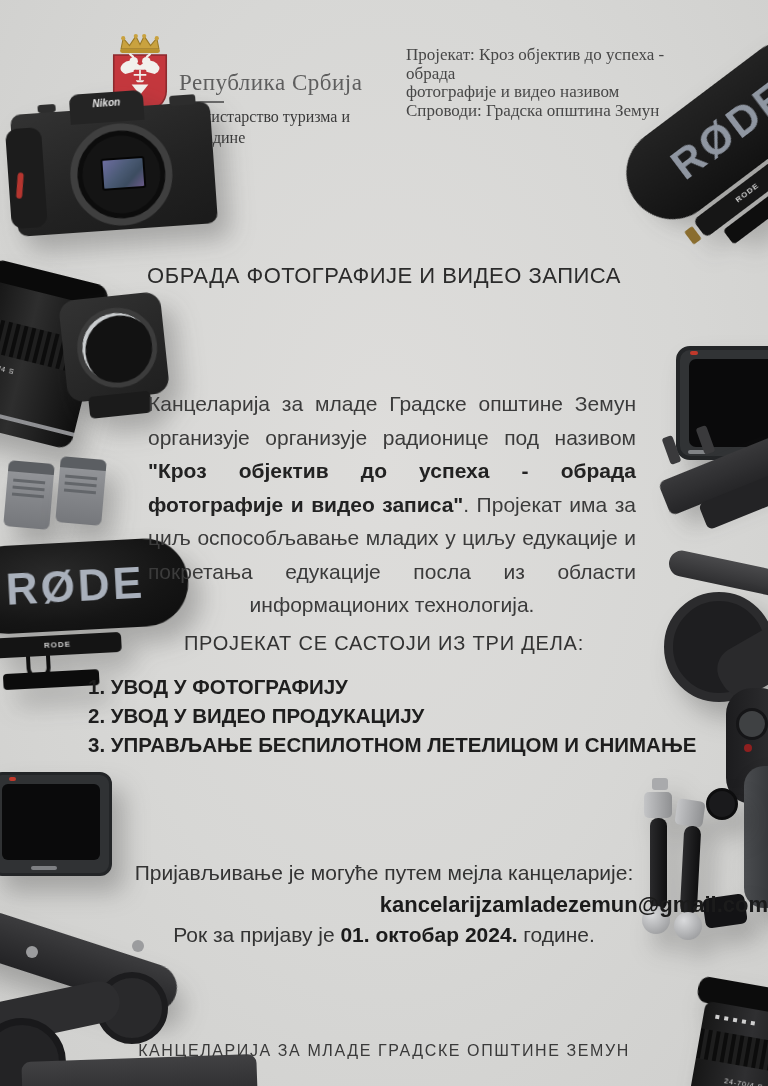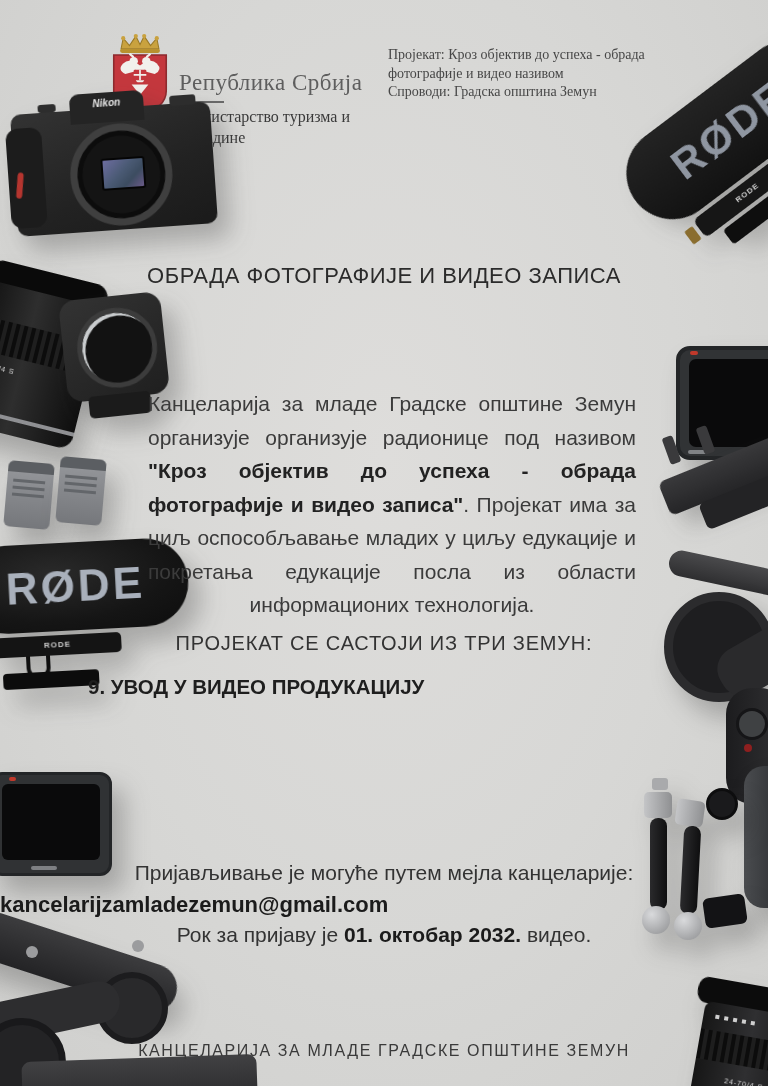--- a/index.html
+++ b/index.html
@@ -7,32 +7,32 @@
   #poster{position:relative;width:768px;height:1086px;overflow:hidden;
           background:radial-gradient(ellipse at 50% 42%, #dedddb 0%, #d7d7d5 55%, #cfcfcd 100%);}
   .abs{position:absolute;}
   .serif{font-family:"Liberation Serif","DejaVu Serif",serif;}
 
   
   #coa{left:108px;top:34px;width:64px;height:84px;}
   #country{left:179px;top:70px;font-size:23px;color:#5e5e5e;letter-spacing:.5px;}
   #country-rule{left:180px;top:101px;width:44px;height:2px;background:#6a6a6a;}
   #ministry{left:180px;top:106px;font-size:16px;line-height:21px;color:#3a3a3a;width:200px;}
-  #projinfo{left:388px;top:46px;font-size:14px;line-height:18.5px;color:#474747;width:260px;}
+  #projinfo{left:406px;top:46px;font-size:17px;line-height:18.5px;color:#474747;width:260px;}
 
   
   #title{left:0;top:224px;width:768px;text-align:center;font-size:35px;font-weight:800;color:#1d1d1d;letter-spacing:.5px;}
   #subtitle{left:0;top:263px;width:768px;text-align:center;font-size:22px;font-weight:400;color:#2b2b2b;letter-spacing:.5px;}
   #intro{left:148px;top:366px;width:488px;font-size:21px;line-height:33.5px;color:#3b3b3b;
          text-align:justify;text-align-last:center;}
   #intro .b{font-weight:700;color:#222;}
   #parts-heading{left:0;top:632px;width:768px;text-align:center;font-size:20px;color:#333;letter-spacing:.8px;}
   #parts-list{left:88px;top:672px;font-size:20.5px;font-weight:700;line-height:29px;color:#1e1e1e;}
   #contact-line{left:0;top:861px;width:768px;text-align:center;font-size:21px;color:#333;}
-  #email{left:0;top:892px;width:768px;text-align:left;font-size:22px;font-weight:700;color:#1b1b1b;}
+  #email{left:0;top:892px;width:768px;text-align:right;font-size:22px;font-weight:700;color:#1b1b1b;}
   #deadline{left:0;top:923px;width:768px;text-align:center;font-size:21px;color:#333;}
   #deadline .b{font-weight:700;color:#1b1b1b;}
   #footer{left:0;top:1042px;width:768px;text-align:center;font-size:16px;color:#3a3a3a;letter-spacing:1.6px;}
 
   
   .shadowed{filter:drop-shadow(12px 16px 12px rgba(40,40,40,.28));}
 
   
   #cam-tl{left:14px;top:108px;width:200px;height:122px;transform:rotate(-4deg);}
   .cam-body{position:absolute;inset:0;background:linear-gradient(160deg,#333,#222 60%,#1a1a1a);border-radius:10px;}
@@ -298,24 +298,26 @@
     <div class="barrel"></div>
     <div class="dots"></div>
     <div class="grip"></div>
     <div class="mark">24-70/4 S</div>
   </div>
 
   <div id="subtitle" class="abs">ОБРАДА ФОТОГРАФИЈЕ И ВИДЕО ЗАПИСА</div>
 
   <p id="intro" class="abs"><span>Канцеларија за младе Градске општине Земун организује организује радионице под називом </span><span class="b">"Кроз објектив до успеха - обрада фотографије и видео записа"</span><span>. Пројекат има за циљ оспособљавање младих у циљу едукације и покретања едукације посла из области информационих технологија.</span></p>
 
-  <div id="parts-heading" class="abs">ПРОЈЕКАТ СЕ САСТОЈИ ИЗ ТРИ ЗЕМУН:</div>
+  <div id="parts-heading" class="abs">ПРОЈЕКАТ СЕ САСТОЈИ ИЗ ТРИ ДЕЛА:</div>
   <div id="parts-list" class="abs">
-    <div>9. УВОД У ВИДЕО ПРОДУКАЦИЈУ</div>
+    <div>1. УВОД У ФОТОГРАФИЈУ</div>
+    <div>2. УВОД У ВИДЕО ПРОДУКАЦИЈУ</div>
+    <div>3. УПРАВЉАЊЕ БЕСПИЛОТНОМ ЛЕТЕЛИЦОМ И СНИМАЊЕ</div>
   </div>
 
   <div id="contact-line" class="abs">Пријављивање је могуће путем мејла канцеларије:</div>
   <div id="email" class="abs">kancelarijzamladezemun@gmail.com</div>
-  <div id="deadline" class="abs"><span>Рок за пријаву је </span><span class="b">01. октобар 2032.</span><span> видео.</span></div>
+  <div id="deadline" class="abs"><span>Рок за пријаву је </span><span class="b">01. октобар 2024.</span><span> године.</span></div>
 
   <div id="footer" class="abs">КАНЦЕЛАРИЈА ЗА МЛАДЕ ГРАДСКЕ ОПШТИНЕ ЗЕМУН</div>
 
 </div>
 
 </body></html>

